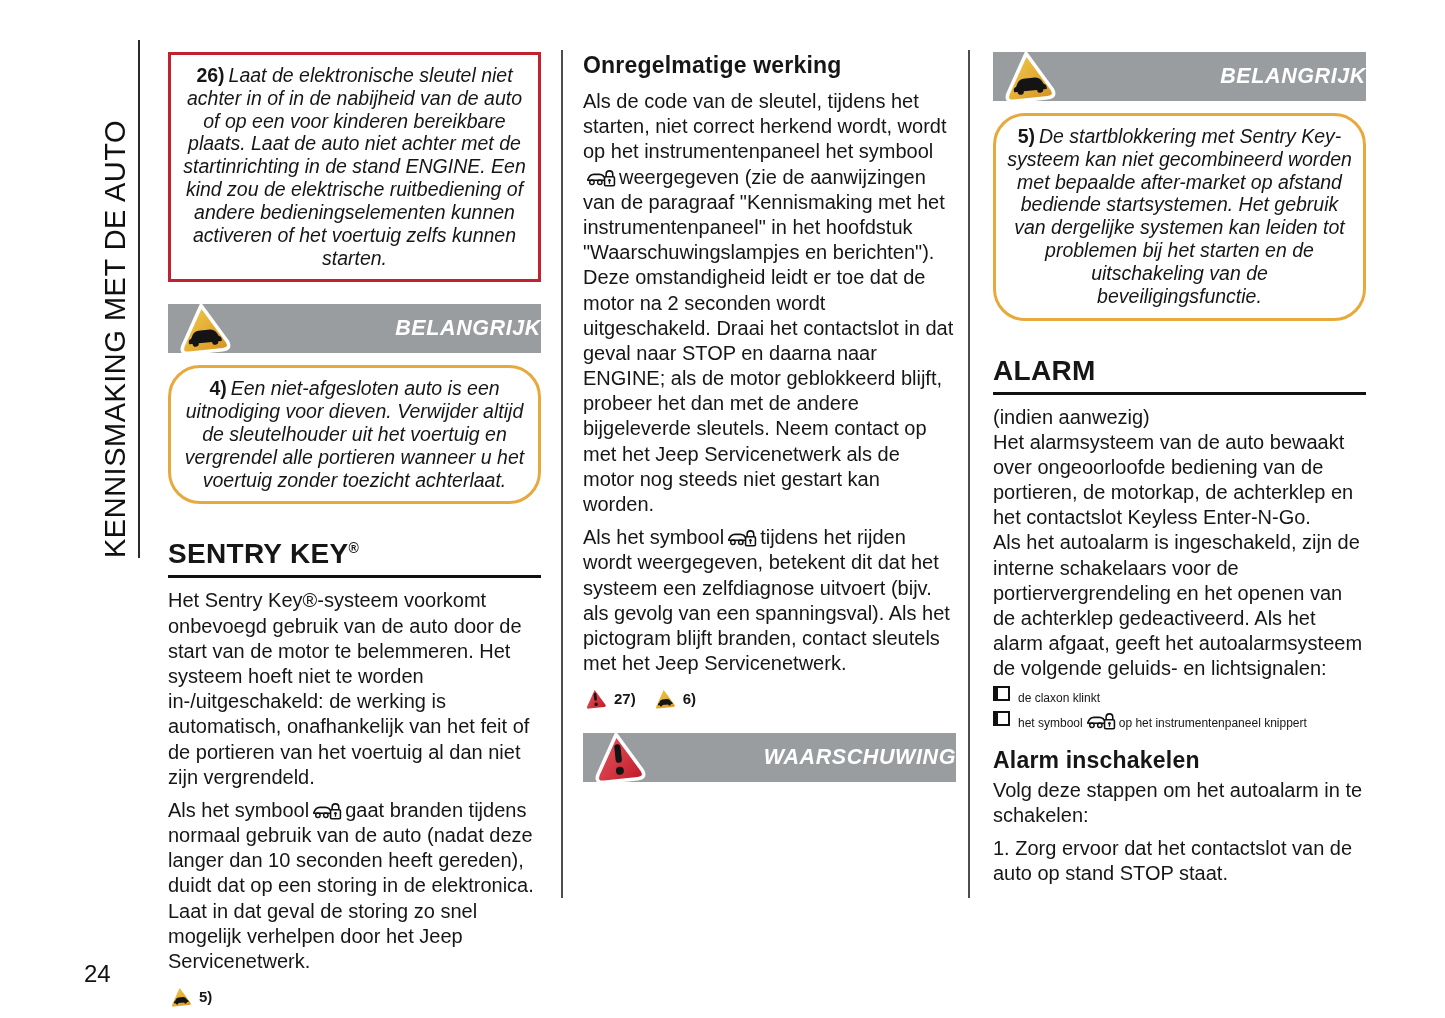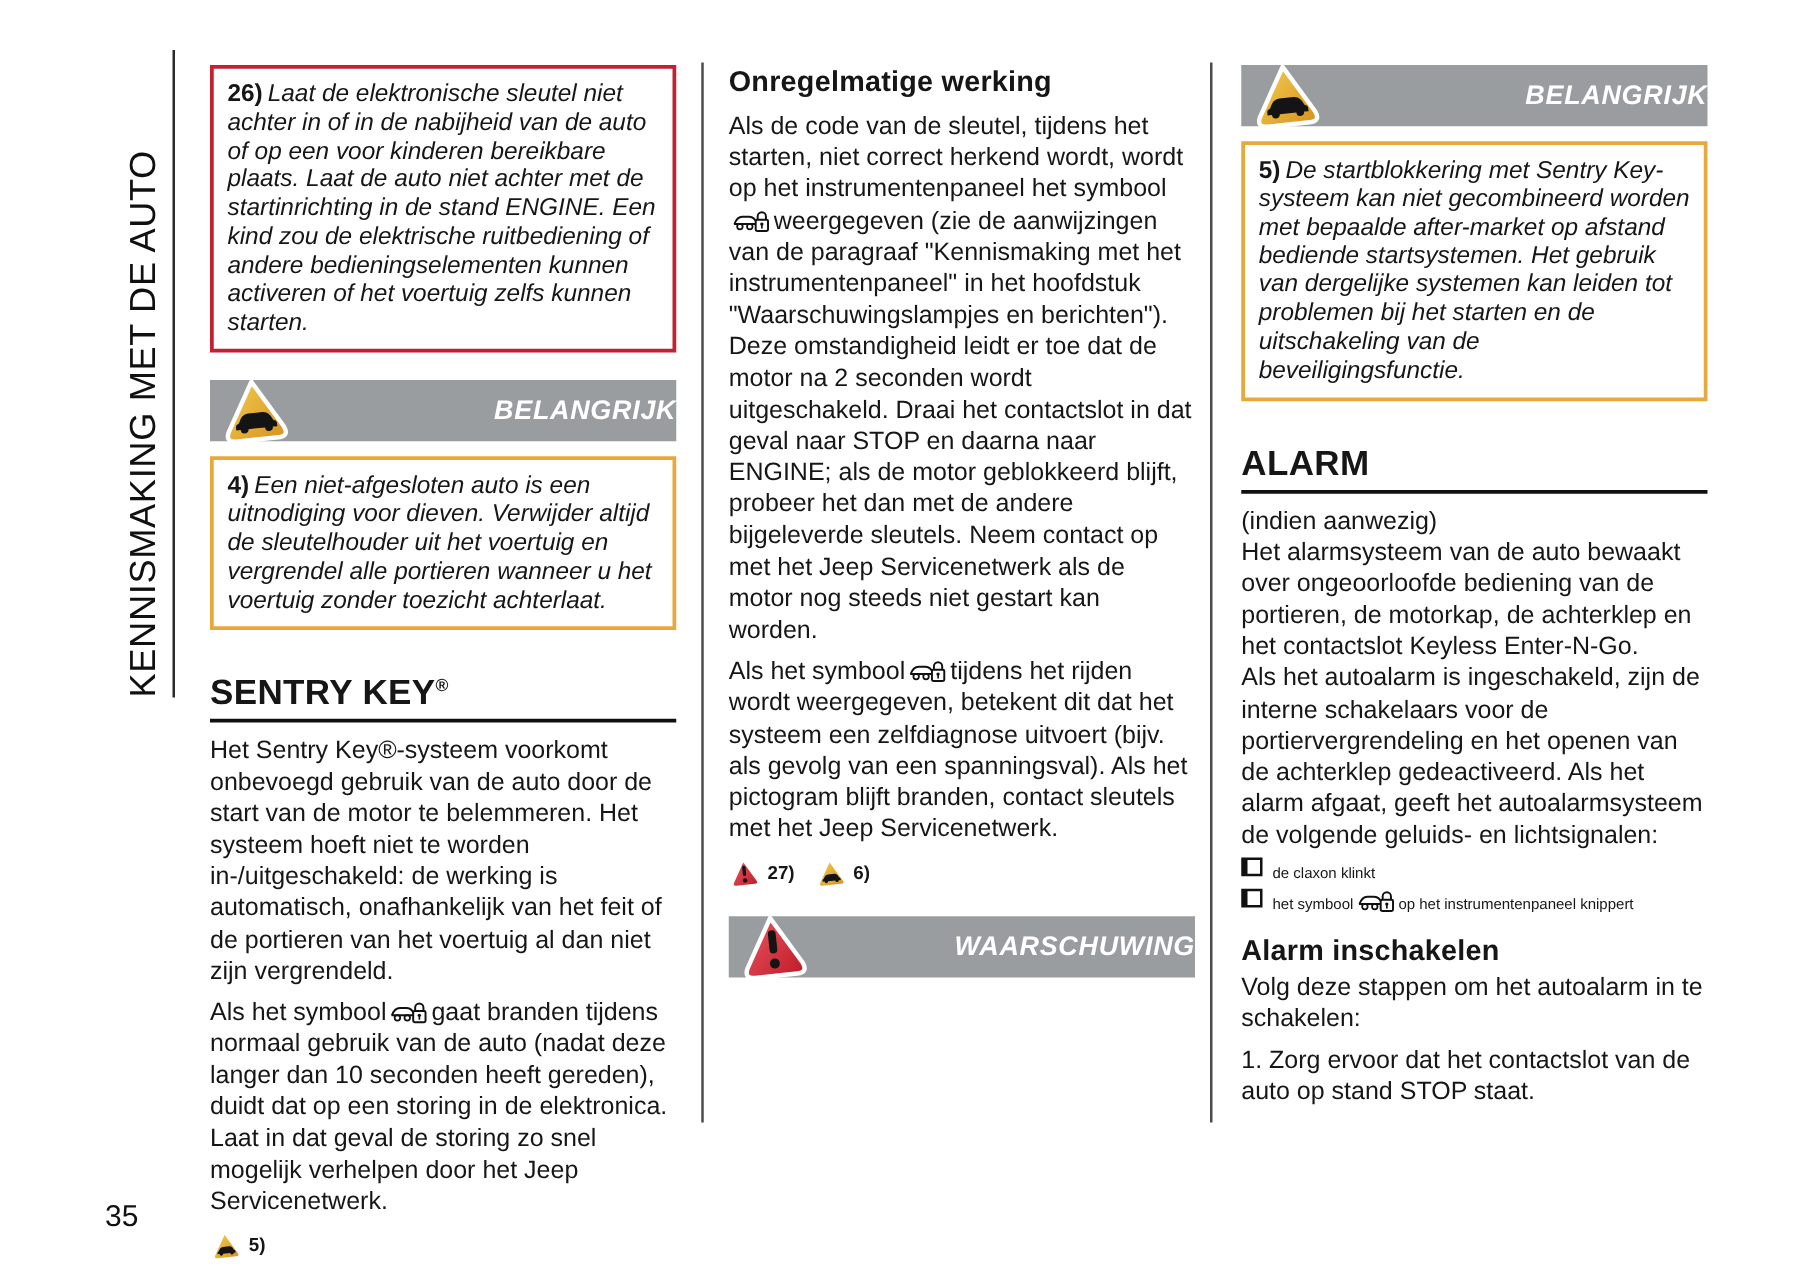--- a/index.html
+++ b/index.html
@@ -33,23 +33,24 @@
   .col.c1{left:168px;}
   .col.c2{left:583px;}
   .col.c3{left:993px;}
 
   
   .box{
     border:3px solid;
     padding:9px 11px 10px 11px;
     font-size:19.5px;line-height:1.17;
     font-style:italic;
+    text-align:center;
   }
   .box.red{border-color:#c2212f;}
-  .box.yellow{border-color:#e8a93c;}
+  .box.yellow{border-color:#e8a93c;border-radius:32px;}
   .box .num{font-style:normal;font-weight:bold;padding-right:4px;}
   .box p{margin:0;}
   .box p + p{margin-top:2px;}
 
   
   .banner{
     position:relative;margin-top:22px;height:49px;background:#9a9da0;
     display:flex;align-items:center;justify-content:flex-end;
   }
   .banner .banner-label{
@@ -132,21 +133,21 @@
       <rect x="23.5" y="12" width="12.5" height="11.5" rx="1.5" fill="#fff" stroke="#111" stroke-width="2"></rect>
       <circle cx="29.7" cy="16.5" r="1.7" fill="#111"></circle>
       <rect x="28.9" y="17" width="1.7" height="4" fill="#111"></rect>
     </symbol>
   </defs>
 </svg>
 
 <div class="page">
 
   <div class="side-title">KENNISMAKING MET DE AUTO</div>
-  <div class="page-number">35</div>
+  <div class="page-number">24</div>
 
   <div class="divider d1"></div>
   <div class="divider d2"></div>
 
   <div class="col c1">
 
     <div class="box red">
       <p><span class="num">26)</span><span>Laat de elektronische sleutel niet achter in of in de nabijheid van de auto of op een voor kinderen bereikbare plaats. Laat de auto niet achter met de startinrichting in de stand ENGINE. Een kind zou de elektrische ruitbediening of andere bedieningselementen kunnen activeren of het voertuig zelfs kunnen starten.</span></p>
     </div>
 

